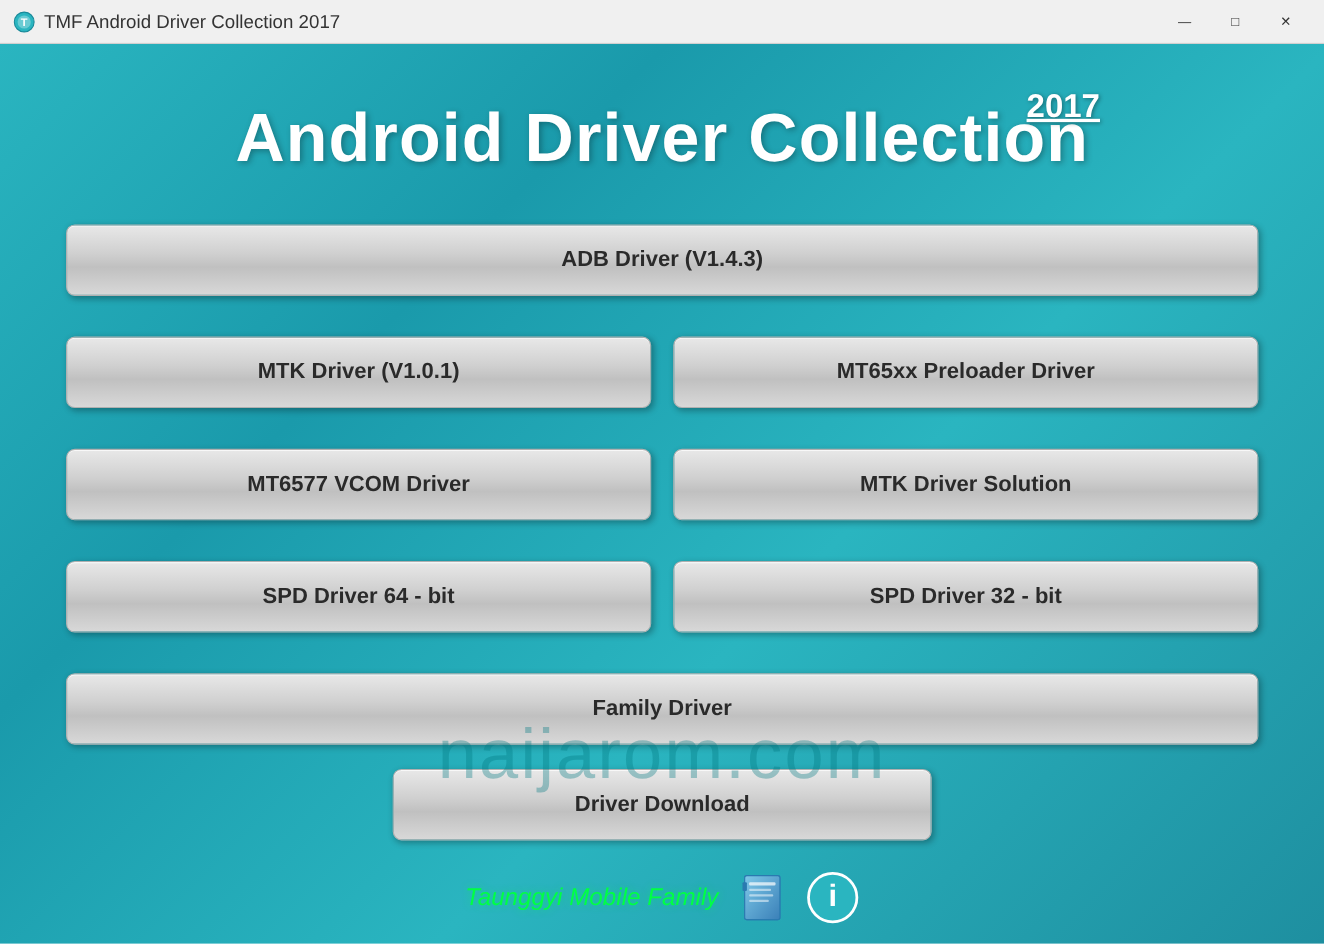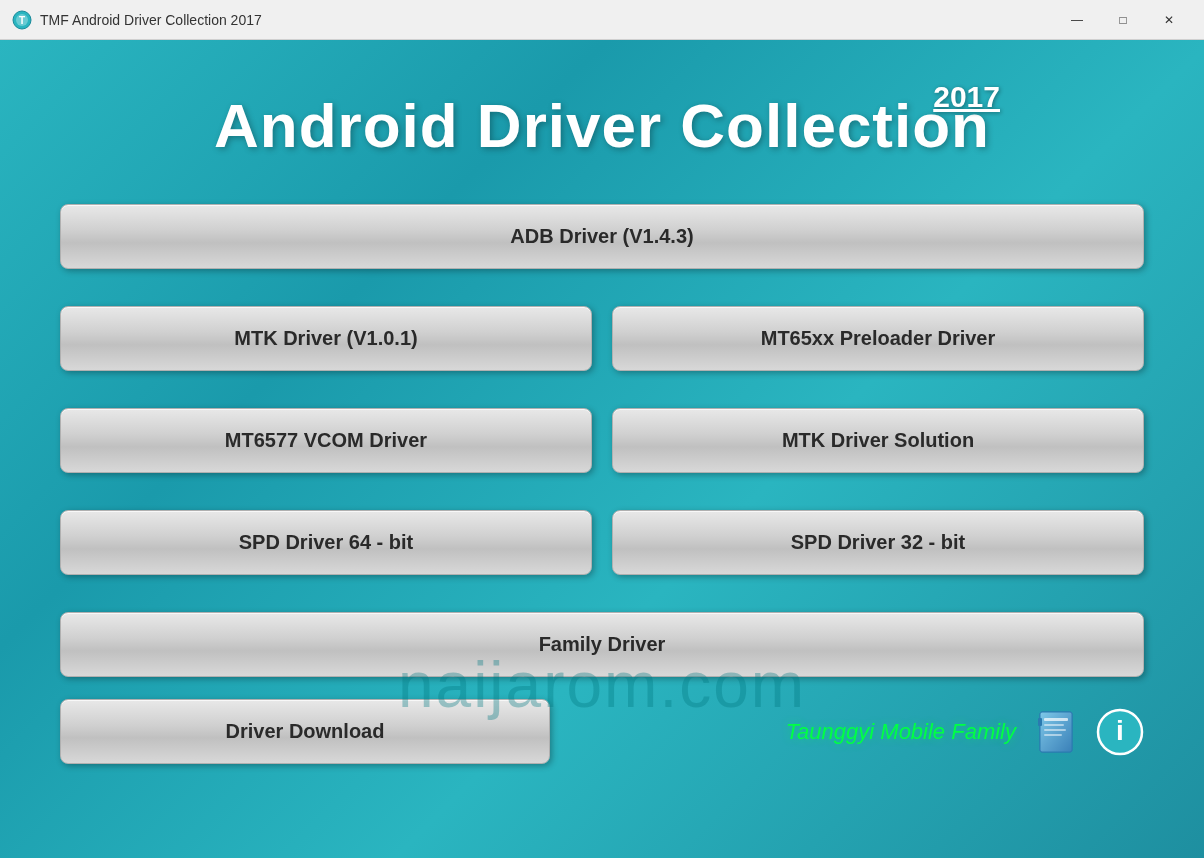--- a/index.html
+++ b/index.html
@@ -29,21 +29,21 @@
       align-items: center;
       gap: 8px;
     }
 
     .title-bar-icon {
       width: 20px;
       height: 20px;
     }
 
     .title-bar-title {
-      font-size: 14px;
+      font-size: 17px;
       color: #333;
     }
 
     .title-bar-controls {
       display: flex;
       gap: 0;
     }
 
     .title-bar-btn {
       width: 46px;
@@ -146,20 +146,21 @@
       transition: all 0.1s;
     }
 
     
     .bottom-row {
       display: flex;
       align-items: center;
       width: 100%;
       gap: 28px;
       margin-top: 4px;
+      flex-direction: column;
     }
 
     .driver-btn.download {
       width: 490px;
       flex: none;
     }
 
     .bottom-right {
       flex: 1;
       display: flex;

